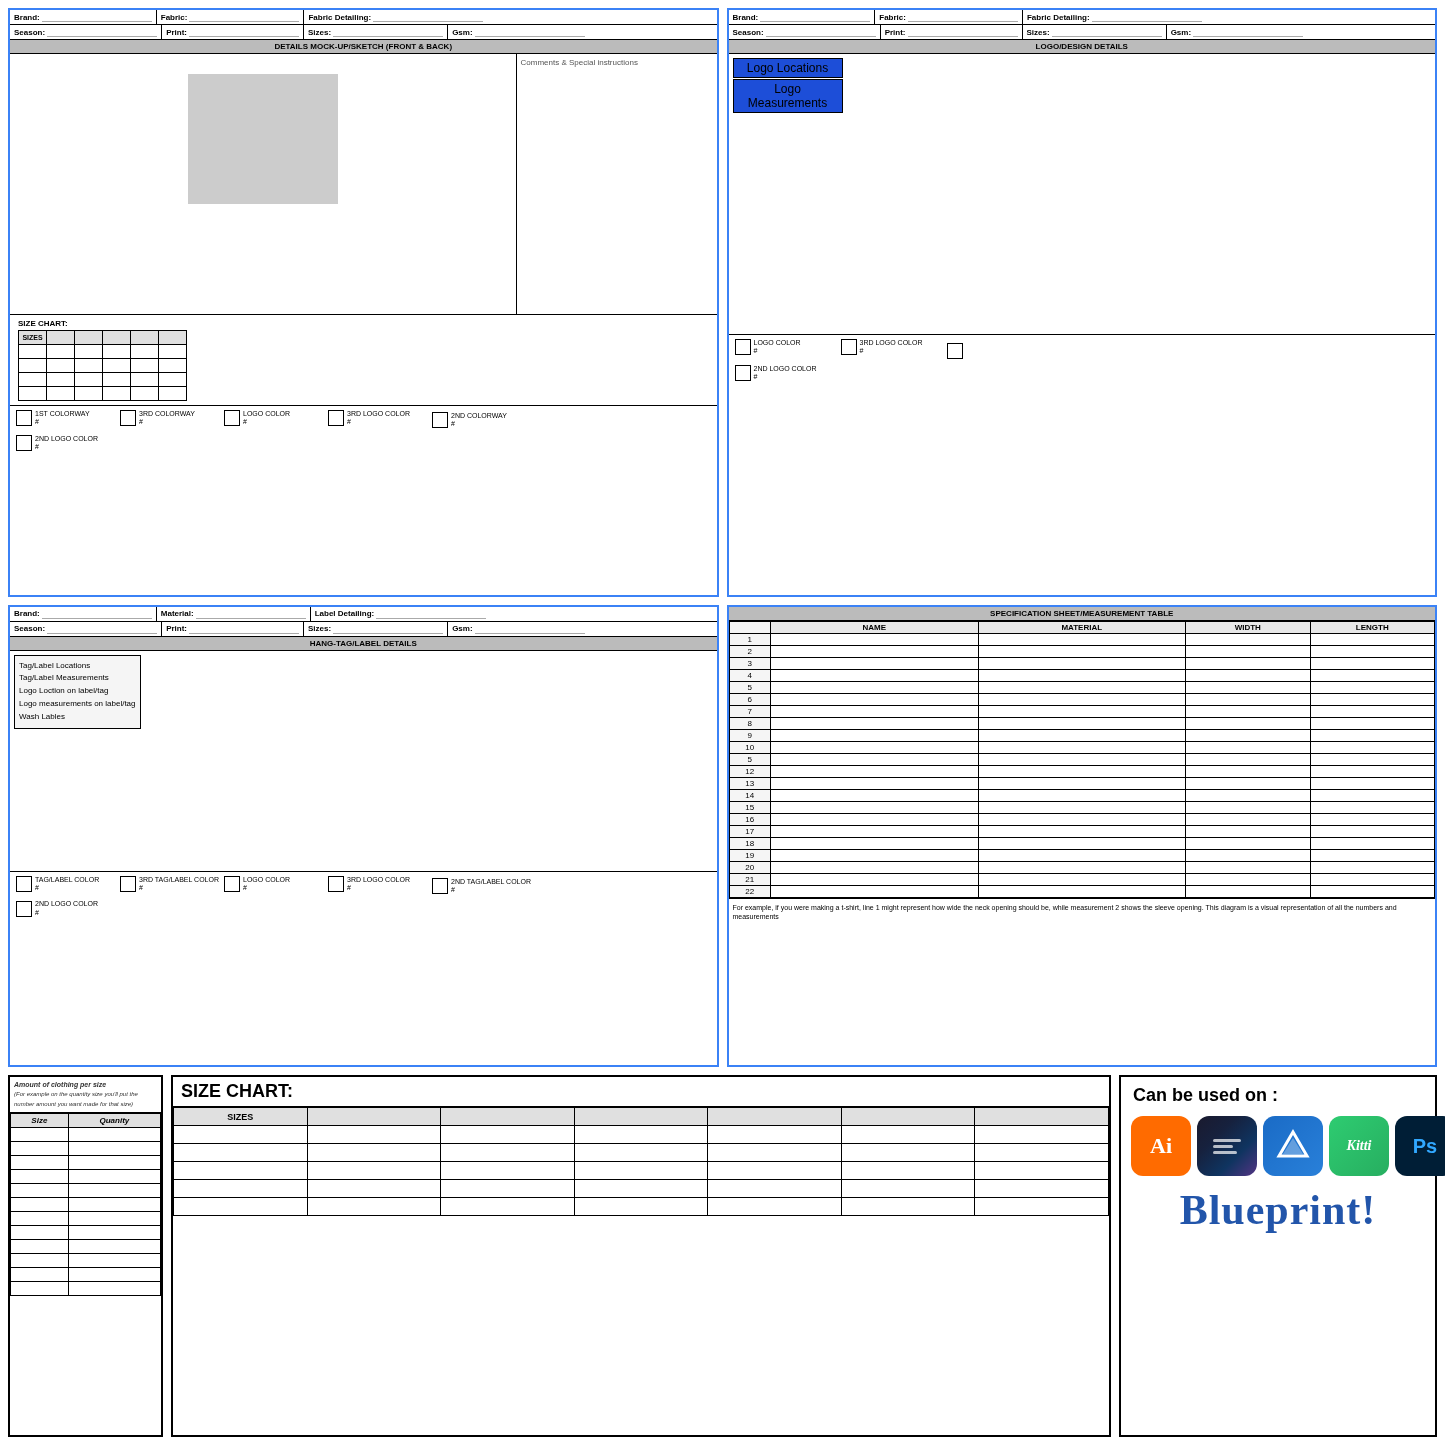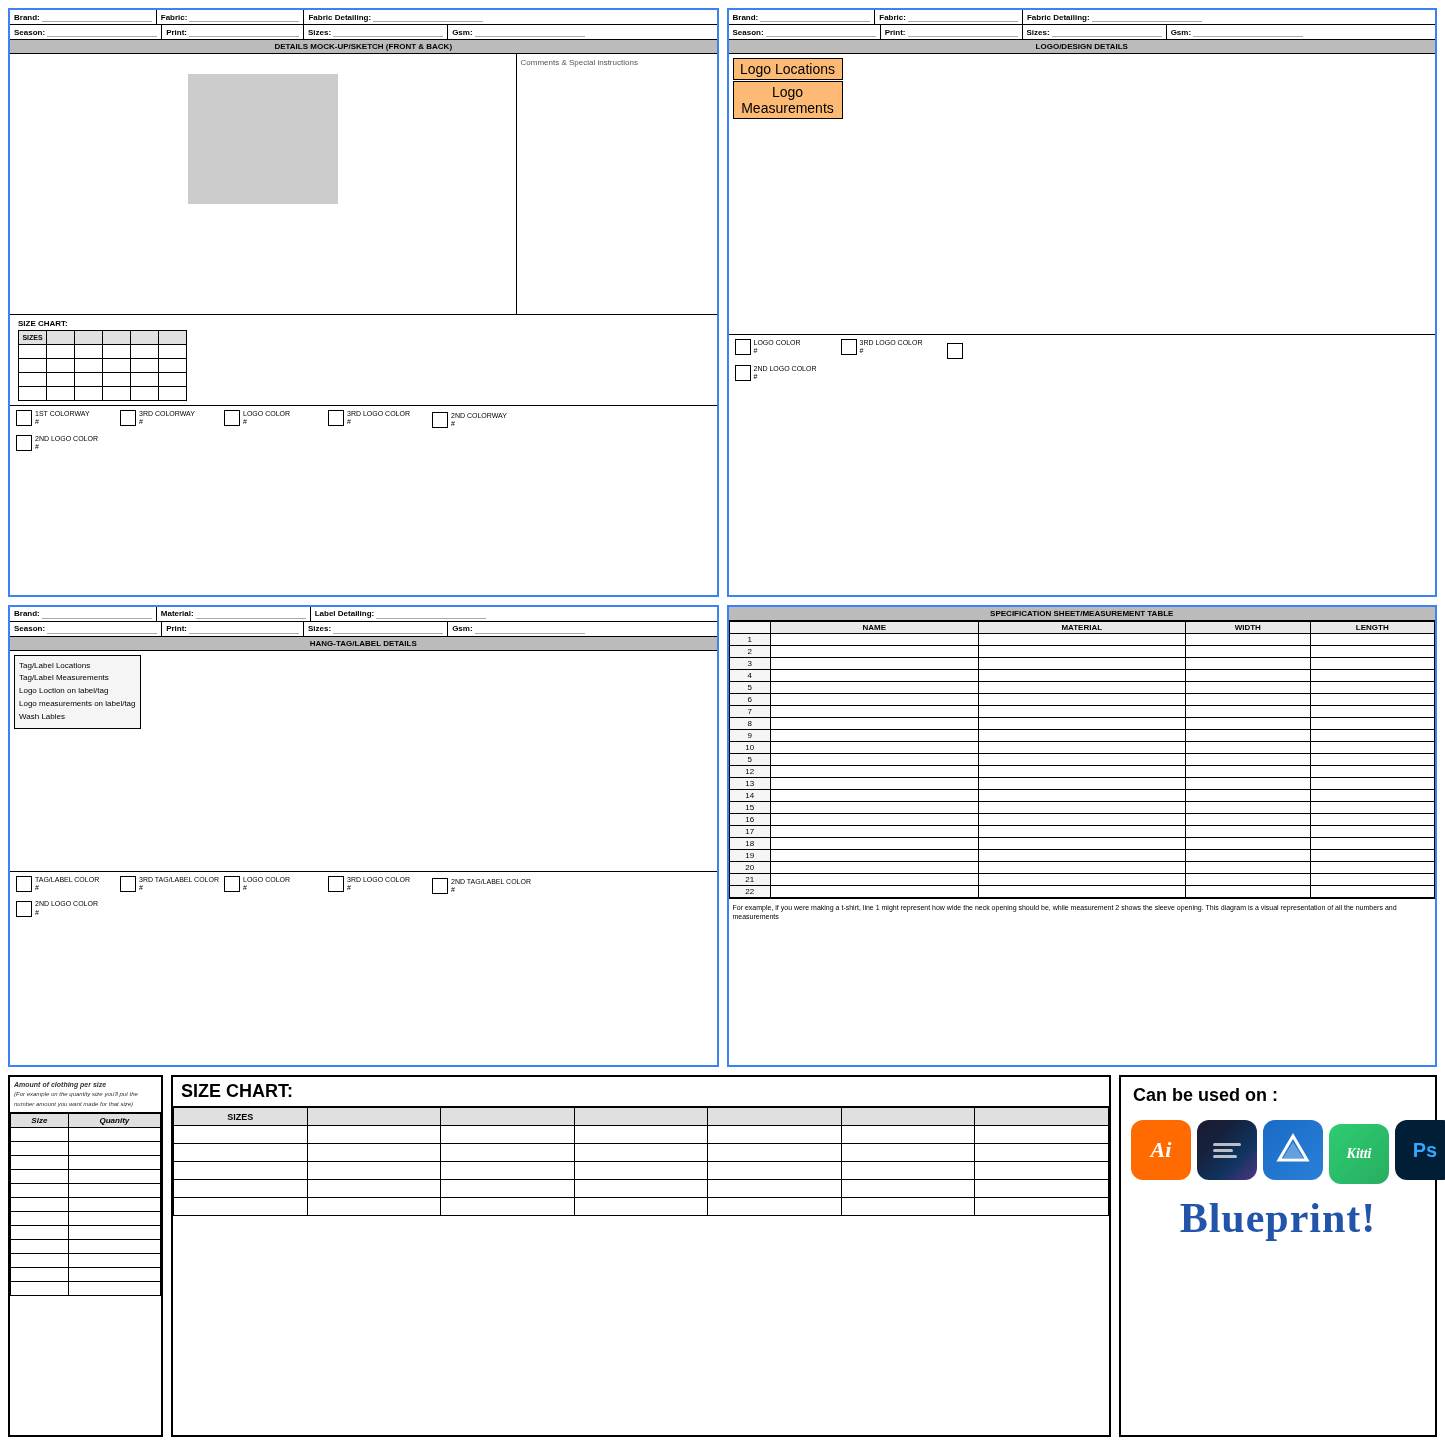--- a/index.html
+++ b/index.html
@@ -133,22 +133,22 @@
       position: relative;
     }
     .logo-buttons {
       display: flex;
       flex-direction: column;
       gap: 1px;
     }
     .logo-btn {
       border: 1px solid #000;
       padding: 2px 6px;
-      font-size: 14px;
-      background: #fdba74;
+      font-size: 12px;
+      background: #1d4ed8;
       cursor: pointer;
       display: inline-block;
       width: 110px;
     }
     .card2-colorway {
       border-top: 1px solid #000;
       padding: 4px 6px;
       display: flex;
       flex-wrap: wrap;
       gap: 6px;
@@ -302,21 +302,21 @@
       align-items: center;
       justify-content: center;
       font-size: 22px;
       font-weight: bold;
       color: #fff;
       flex-shrink: 0;
     }
     .app-icon-ai { background: #ff6b00; }
     .app-icon-procreate { background: linear-gradient(135deg, #1a1a2e, #16213e, #0f3460, #533483); }
     .app-icon-affinity { background: linear-gradient(135deg, #1a6bc6, #2980d9); }
-    .app-icon-krita { background: linear-gradient(135deg, #2ecc71, #27ae60); margin-top: 8px; }
+    .app-icon-krita { background: linear-gradient(135deg, #2ecc71, #27ae60); }
     .app-icon-ps { background: #001e36; }
 
     .blueprint-text {
       font-family: Georgia, 'Times New Roman', serif;
       font-size: 42px;
       color: #2255aa;
       text-align: center;
       padding: 4px 0 8px;
       font-weight: bold;
       letter-spacing: 1px;
@@ -904,21 +904,21 @@
               <td></td>
             </tr>
           </tbody>
       </table>
     </div>
 
     <div class="card7">
       <div class="can-be-used-title">Can be used on :</div>
       <div class="app-icons-row">
         <div class="app-icon app-icon-ai">
-          <span style="font-family: Georgia, serif; font-style: italic;">Ai</span>
+          <span style="font-family: Georgia, serif; ">Ai</span>
         </div>
         <div class="app-icon app-icon-procreate">
           <div class="procreate-lines">
             <div class="procreate-line"></div>
             <div class="procreate-line"></div>
             <div class="procreate-line"></div>
           </div>
         </div>
         <div class="app-icon app-icon-affinity">
           <svg width="36" height="36" viewBox="0 0 36 36">

